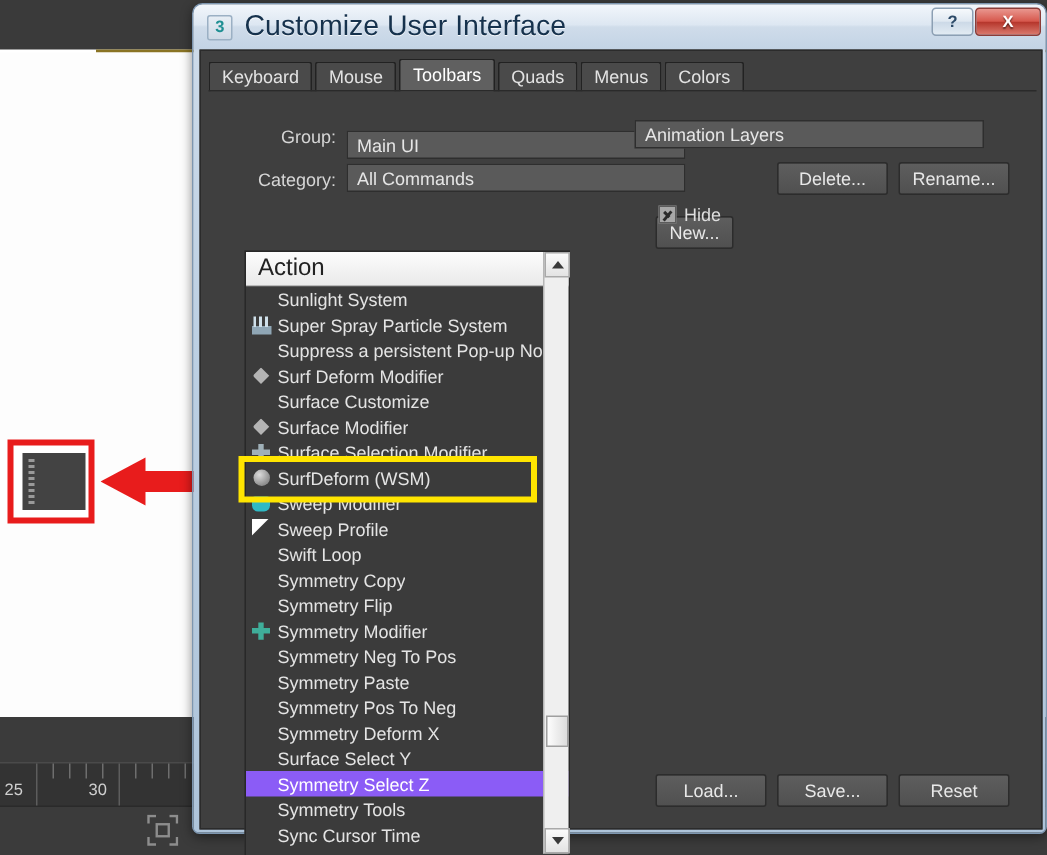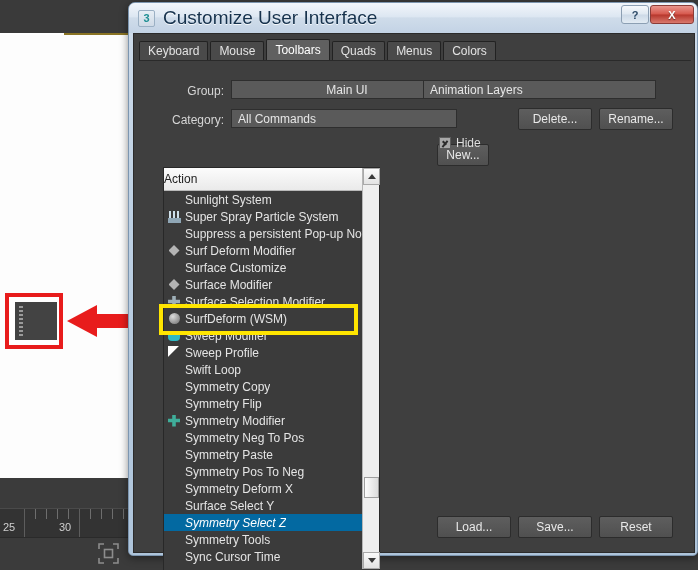--- a/index.html
+++ b/index.html
@@ -154,34 +154,34 @@
 
   
   .listwrap {
     position: absolute; left: 29px; top: 133px; width: 217px; height: 403px;
     background: #3b3b3b; border: 1px solid #282828;
   }
   .list-header {
     position: absolute; left: 0; top: 0; width: 100%; height: 23px;
     background: linear-gradient(to bottom,#fcfcfc,#eaeaea);
     border-bottom: 1px solid #b9b9b9;
-    color: #222; font-size: 12px; line-height: 22px; 
+    color: #222; font-size: 16px; line-height: 22px; padding-left: 8px;
     font-family: "Liberation Sans", sans-serif;
   }
   .list-body {
     position: absolute; left: 0; top: 23px; width: 100%; height: 379px;
     overflow: hidden; background: #3b3b3b;
   }
   .row {
     position: relative; height: 17px; display: flex; align-items: center;
     color: #e4e4e4; font-size: 12px;
     font-family: "Liberation Sans", sans-serif;
     padding-left: 2px;
   }
-  .row.sel { background: #0369a1; color: #ffffff; font-style: italic; }
+  .row.sel { background: #8b5cf6; color: #ffffff; }
   .row .ic { width: 16px; height: 14px; margin-right: 3px; flex: 0 0 16px;
              display: flex; align-items: center; justify-content: center; }
   .row .tx { white-space: nowrap; overflow: hidden; }
 
   
   .ic-diamond { width: 11px; height: 11px; background: #b4b4b4;
     clip-path: polygon(50% 0,100% 50%,50% 100%,0 50%); }
   .ic-cross { width: 12px; height: 12px; background: #3fae9a;
     clip-path: polygon(35% 0,65% 0,65% 35%,100% 35%,100% 65%,65% 65%,65% 100%,35% 100%,35% 65%,0 65%,0 35%,35% 35%); }
   .ic-cross.gray { background: #9fb0b8; }
@@ -307,21 +307,21 @@
         <div class="tab">Keyboard</div>
         <div class="tab">Mouse</div>
         <div class="tab active">Toolbars</div>
         <div class="tab">Quads</div>
         <div class="tab">Menus</div>
         <div class="tab">Colors</div>
       </div>
       <div class="tab-underline"></div>
 
       <div class="lbl" style="left:30px; top:50px; width:60px;">Group:</div>
-      <div class="combo" style="left:97px; top:46px; width:226px;text-align:center;">Main UI</div>
+      <div class="combo" style="left:97px; top:53px; width:226px;">Main UI</div>
 
       <div class="lbl" style="left:18px; top:79px; width:72px;">Category:</div>
       <div class="combo" style="left:97px; top:75px; width:226px;">All Commands</div>
 
       <div class="listwrap">
         <div class="list-header">Action</div>
         <div class="list-body">
             <div class="row">
               <span class="ic"></span>
               <span class="tx">Sunlight System</span>

